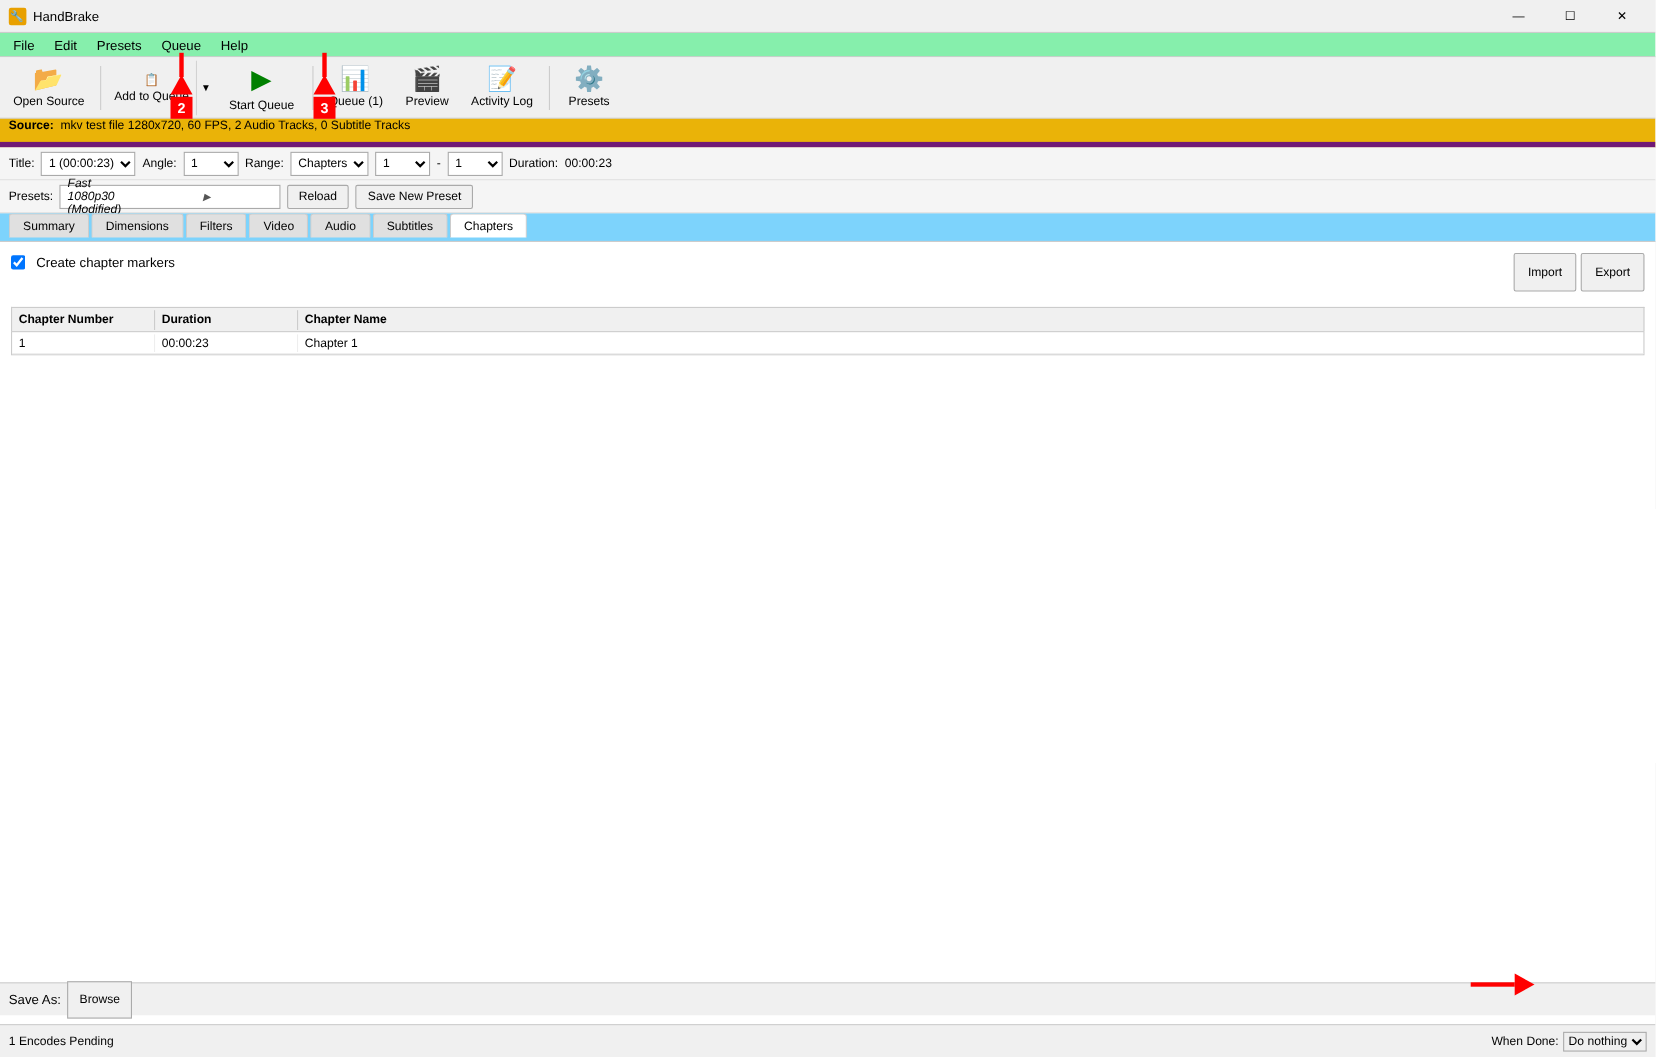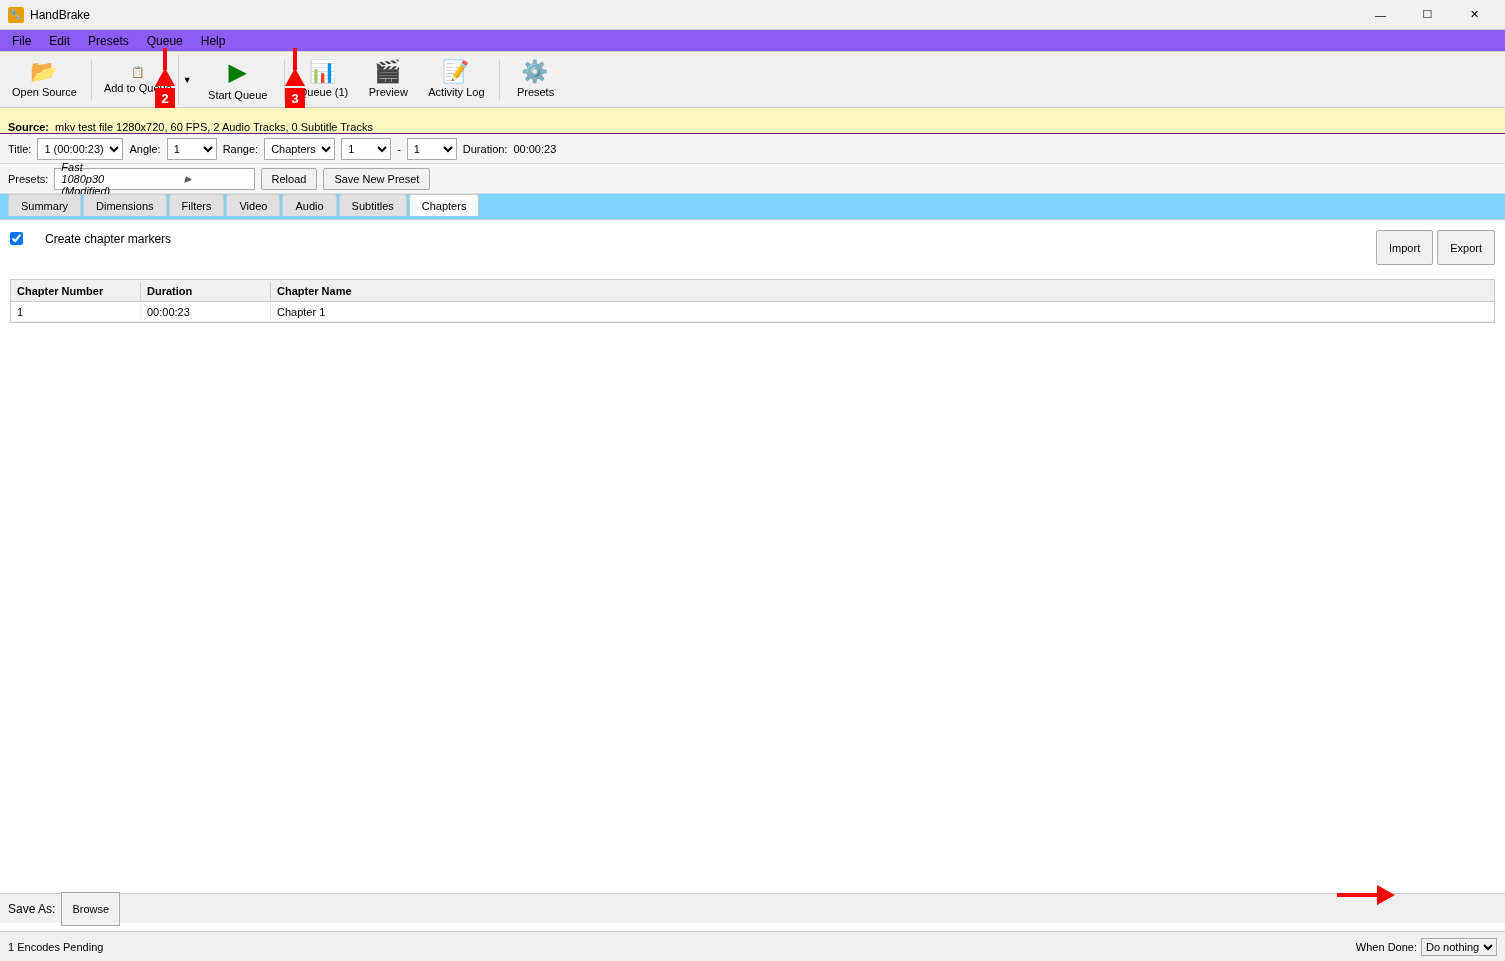--- a/index.html
+++ b/index.html
@@ -53,21 +53,21 @@
       background: transparent;
       cursor: pointer;
       display: flex;
       align-items: center;
       justify-content: center;
       font-size: 11px;
     }
 
     
     .menu-bar {
-      background: #8b5cf6;
+      background: #86efac;
       height: 22px;
       display: flex;
       align-items: center;
       padding: 0 4px;
       border-bottom: 1px solid #ccc;
       gap: 2px;
     }
     .menu-item {
       padding: 2px 8px;
       cursor: pointer;
@@ -154,27 +154,27 @@
       border: none;
       background: transparent;
       font-size: 11px;
       height: 50px;
       min-width: 80px;
       border-radius: 3px;
     }
 
     
     .source-bar {
-      background: #fef9c3;
+      background: #eab308;
       height: 26px;
       display: flex;
-      align-items: flex-end;
+      align-items: flex-start;
       padding: 0 8px;
       gap: 6px;
-      border-bottom: 1px solid #701a75;
+      border-bottom: 5px solid #701a75;
       font-size: 11px;
     }
     .source-label { font-weight: bold; }
 
     
     .title-row {
       background: #f5f5f5;
       height: 30px;
       display: flex;
       align-items: center;
@@ -270,21 +270,21 @@
 
     .chapter-markers-header {
       font-weight: bold;
       font-size: 12px;
       margin-bottom: 8px;
     }
 
     .checkbox-row {
       display: flex;
       align-items: flex-start;
-      gap: 22px;
+      gap: 10px;
       margin-bottom: 24px;
       font-size: 12px;
     }
 
     .chapter-table-header {
       display: flex;
       align-items: center;
       background: #f0f0f0;
       border: 1px solid #ccc;
       border-bottom: none;

